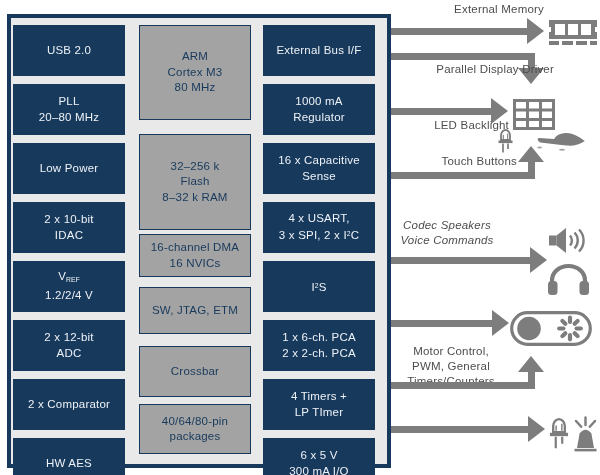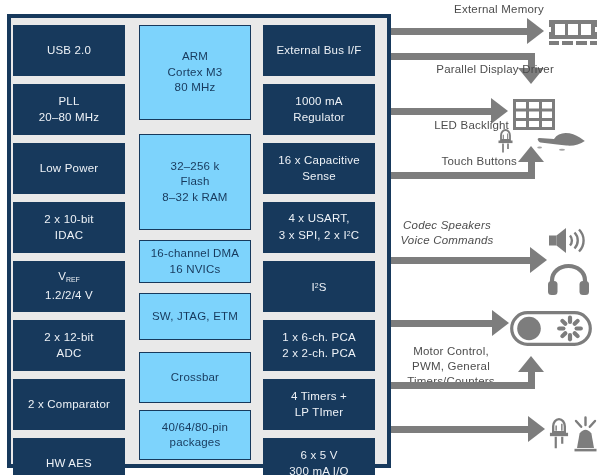--- a/index.html
+++ b/index.html
@@ -18,25 +18,25 @@
 
   
   .col{position:absolute;top:25px;width:112px;display:flex;flex-direction:column;gap:8px;}
   .col-left{left:13px;}
   .col-mid{left:139px;gap:0;}
   .col-right{left:263px;}
 
   .block{display:flex;flex-direction:column;justify-content:center;align-items:center;
     text-align:center;font-size:11.5px;line-height:15.5px;letter-spacing:.2px;flex:0 0 auto;}
   .block.dark{background:var(--navy);color:#EEF2F7;height:51px;}
-  .block.light{background:#7dd3fc;border:1.5px solid var(--navy);color:var(--navy);}
+  .block.light{background:#a3a3a3;border:1.5px solid var(--navy);color:var(--navy);}
 
   .col-mid .block:nth-child(1){height:95px;}
   .col-mid .block:nth-child(2){height:96px;margin-top:14px;}
-  .col-mid .block:nth-child(3){height:43px;margin-top:10px;}
+  .col-mid .block:nth-child(3){height:43px;margin-top:4px;}
   .col-mid .block:nth-child(4){height:47px;margin-top:10px;}
   .col-mid .block:nth-child(5){height:51px;margin-top:12px;text-align:right;}
   .col-mid .block:nth-child(6){height:50px;margin-top:7px;}
 
   sub{font-size:.60em;vertical-align:-0.30em;letter-spacing:0;}
   sup{font-size:.60em;vertical-align:0.45em;letter-spacing:0;}
 
   
   .plabel{position:absolute;color:var(--label);font-size:11.5px;line-height:15px;letter-spacing:.2px;text-align:right;}
   #ann-extmem-label{left:394px;top:2px;width:150px;}

